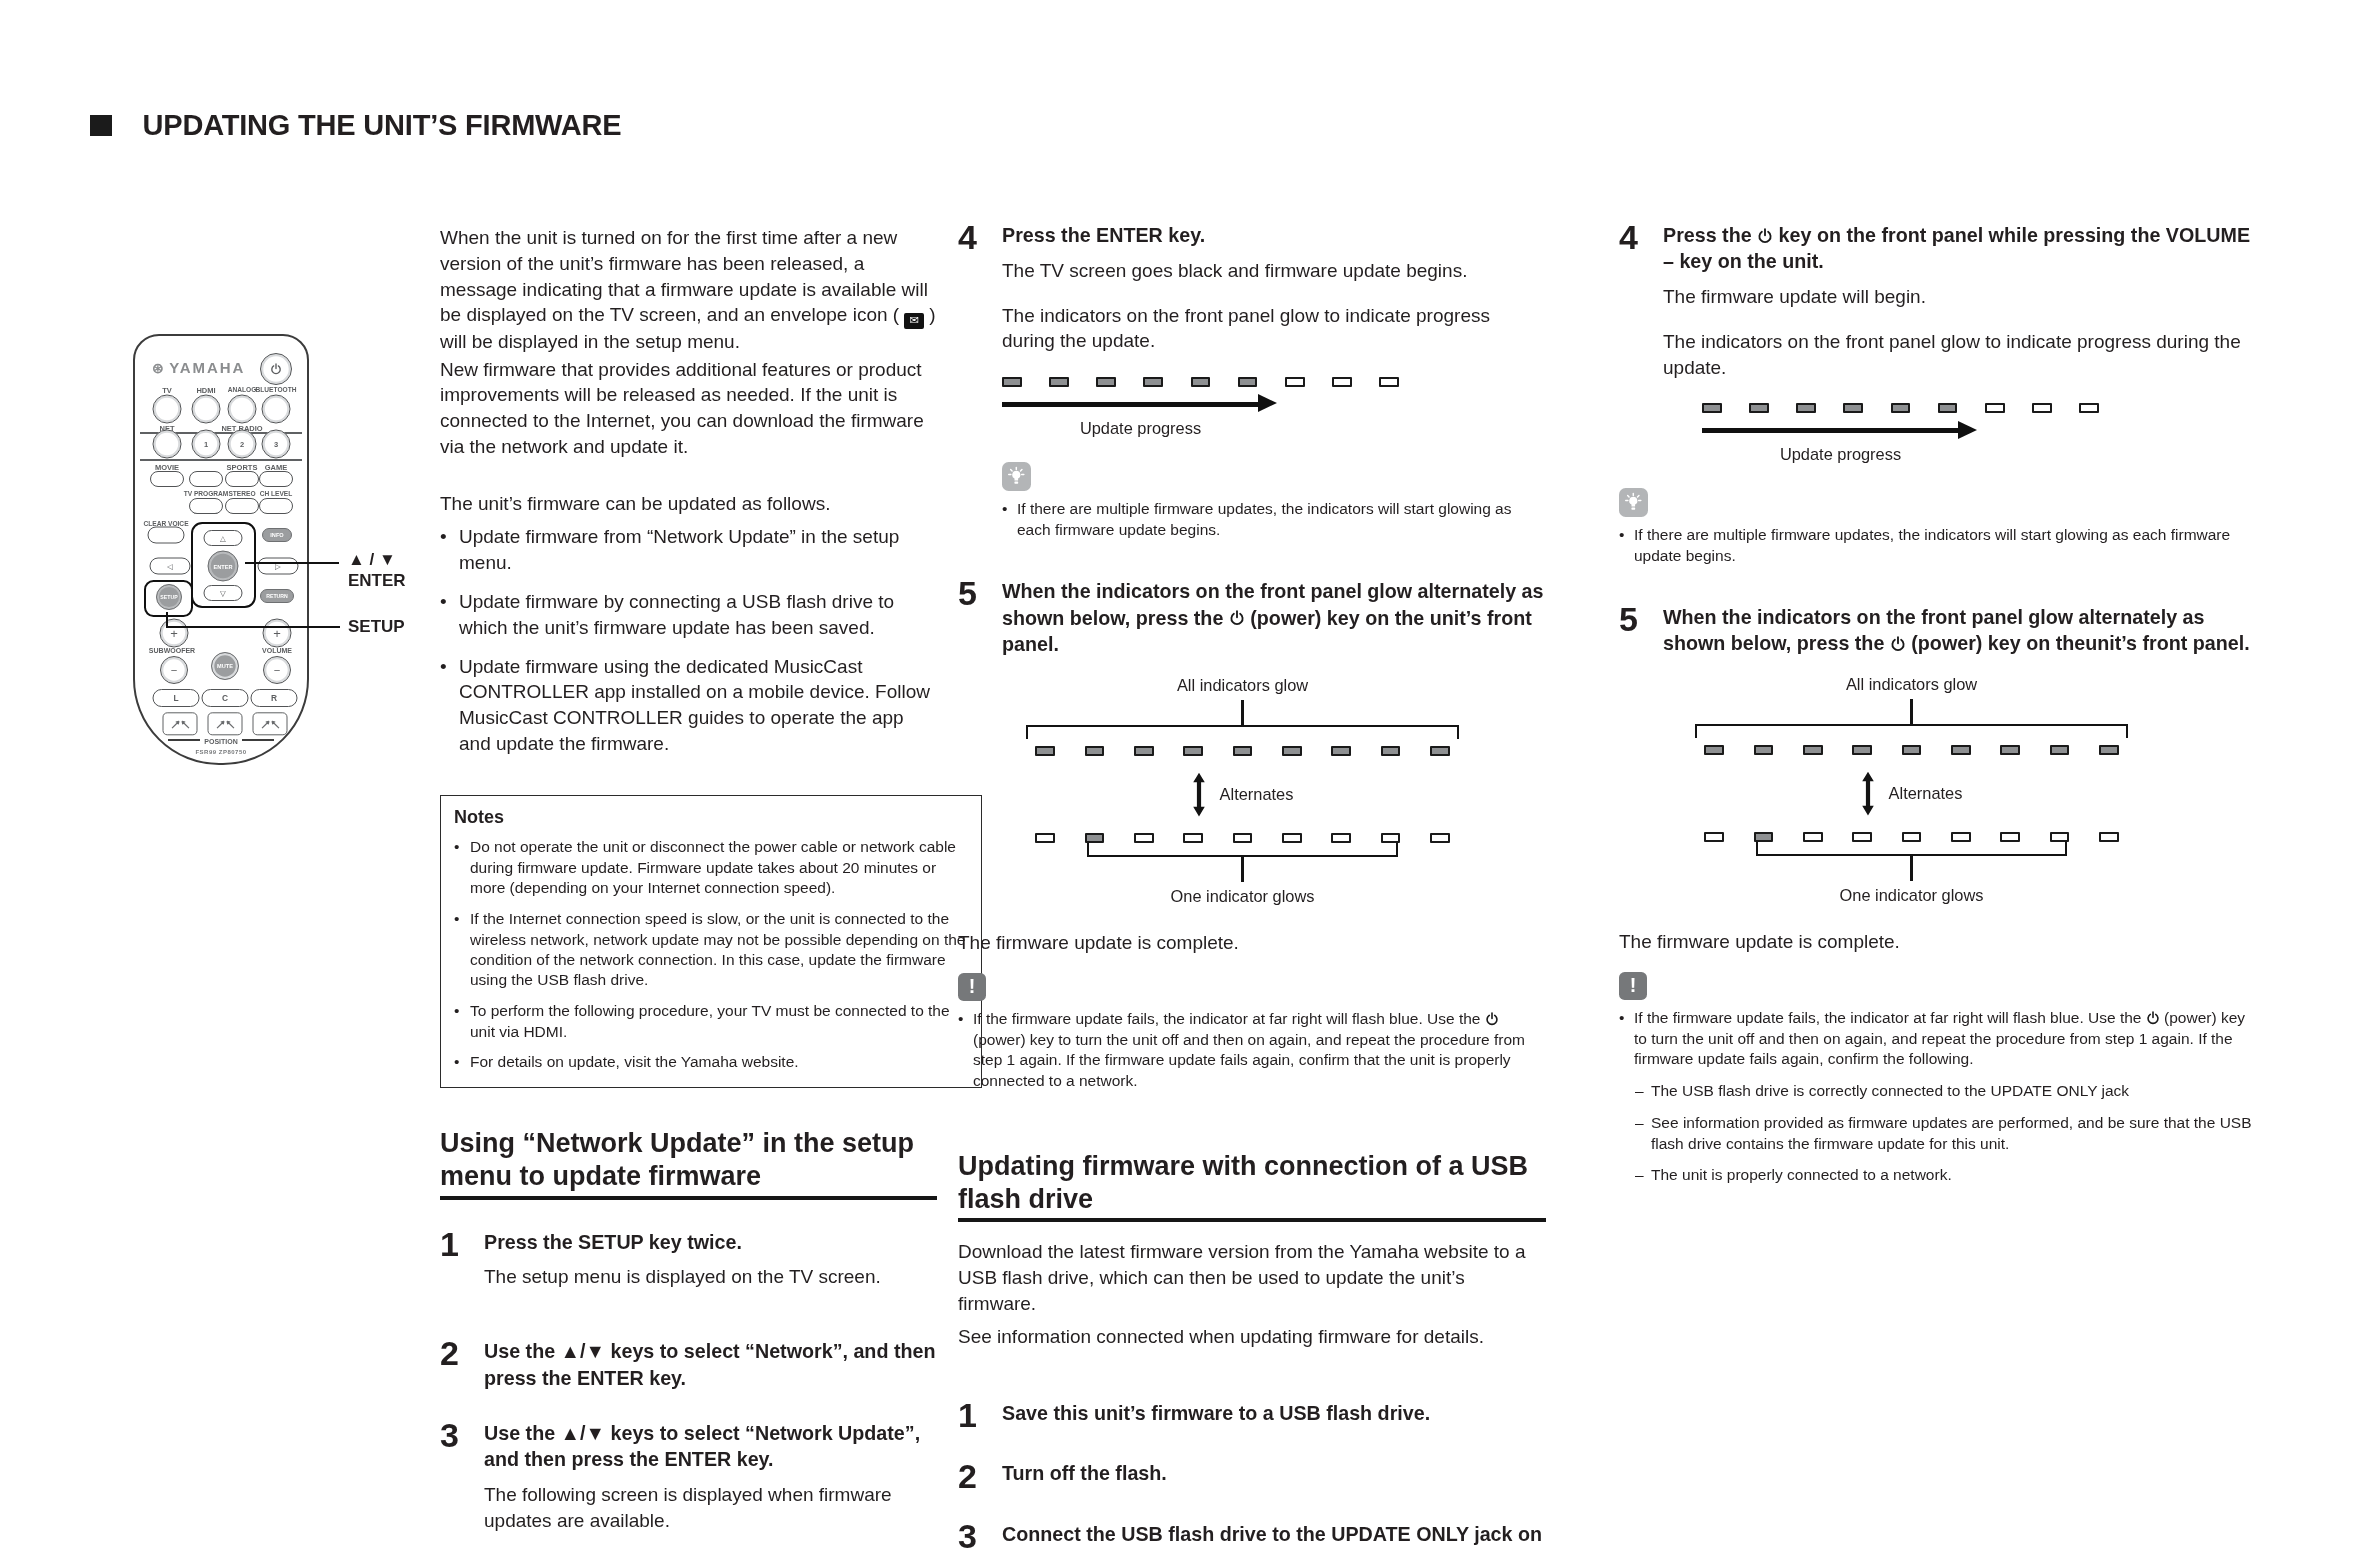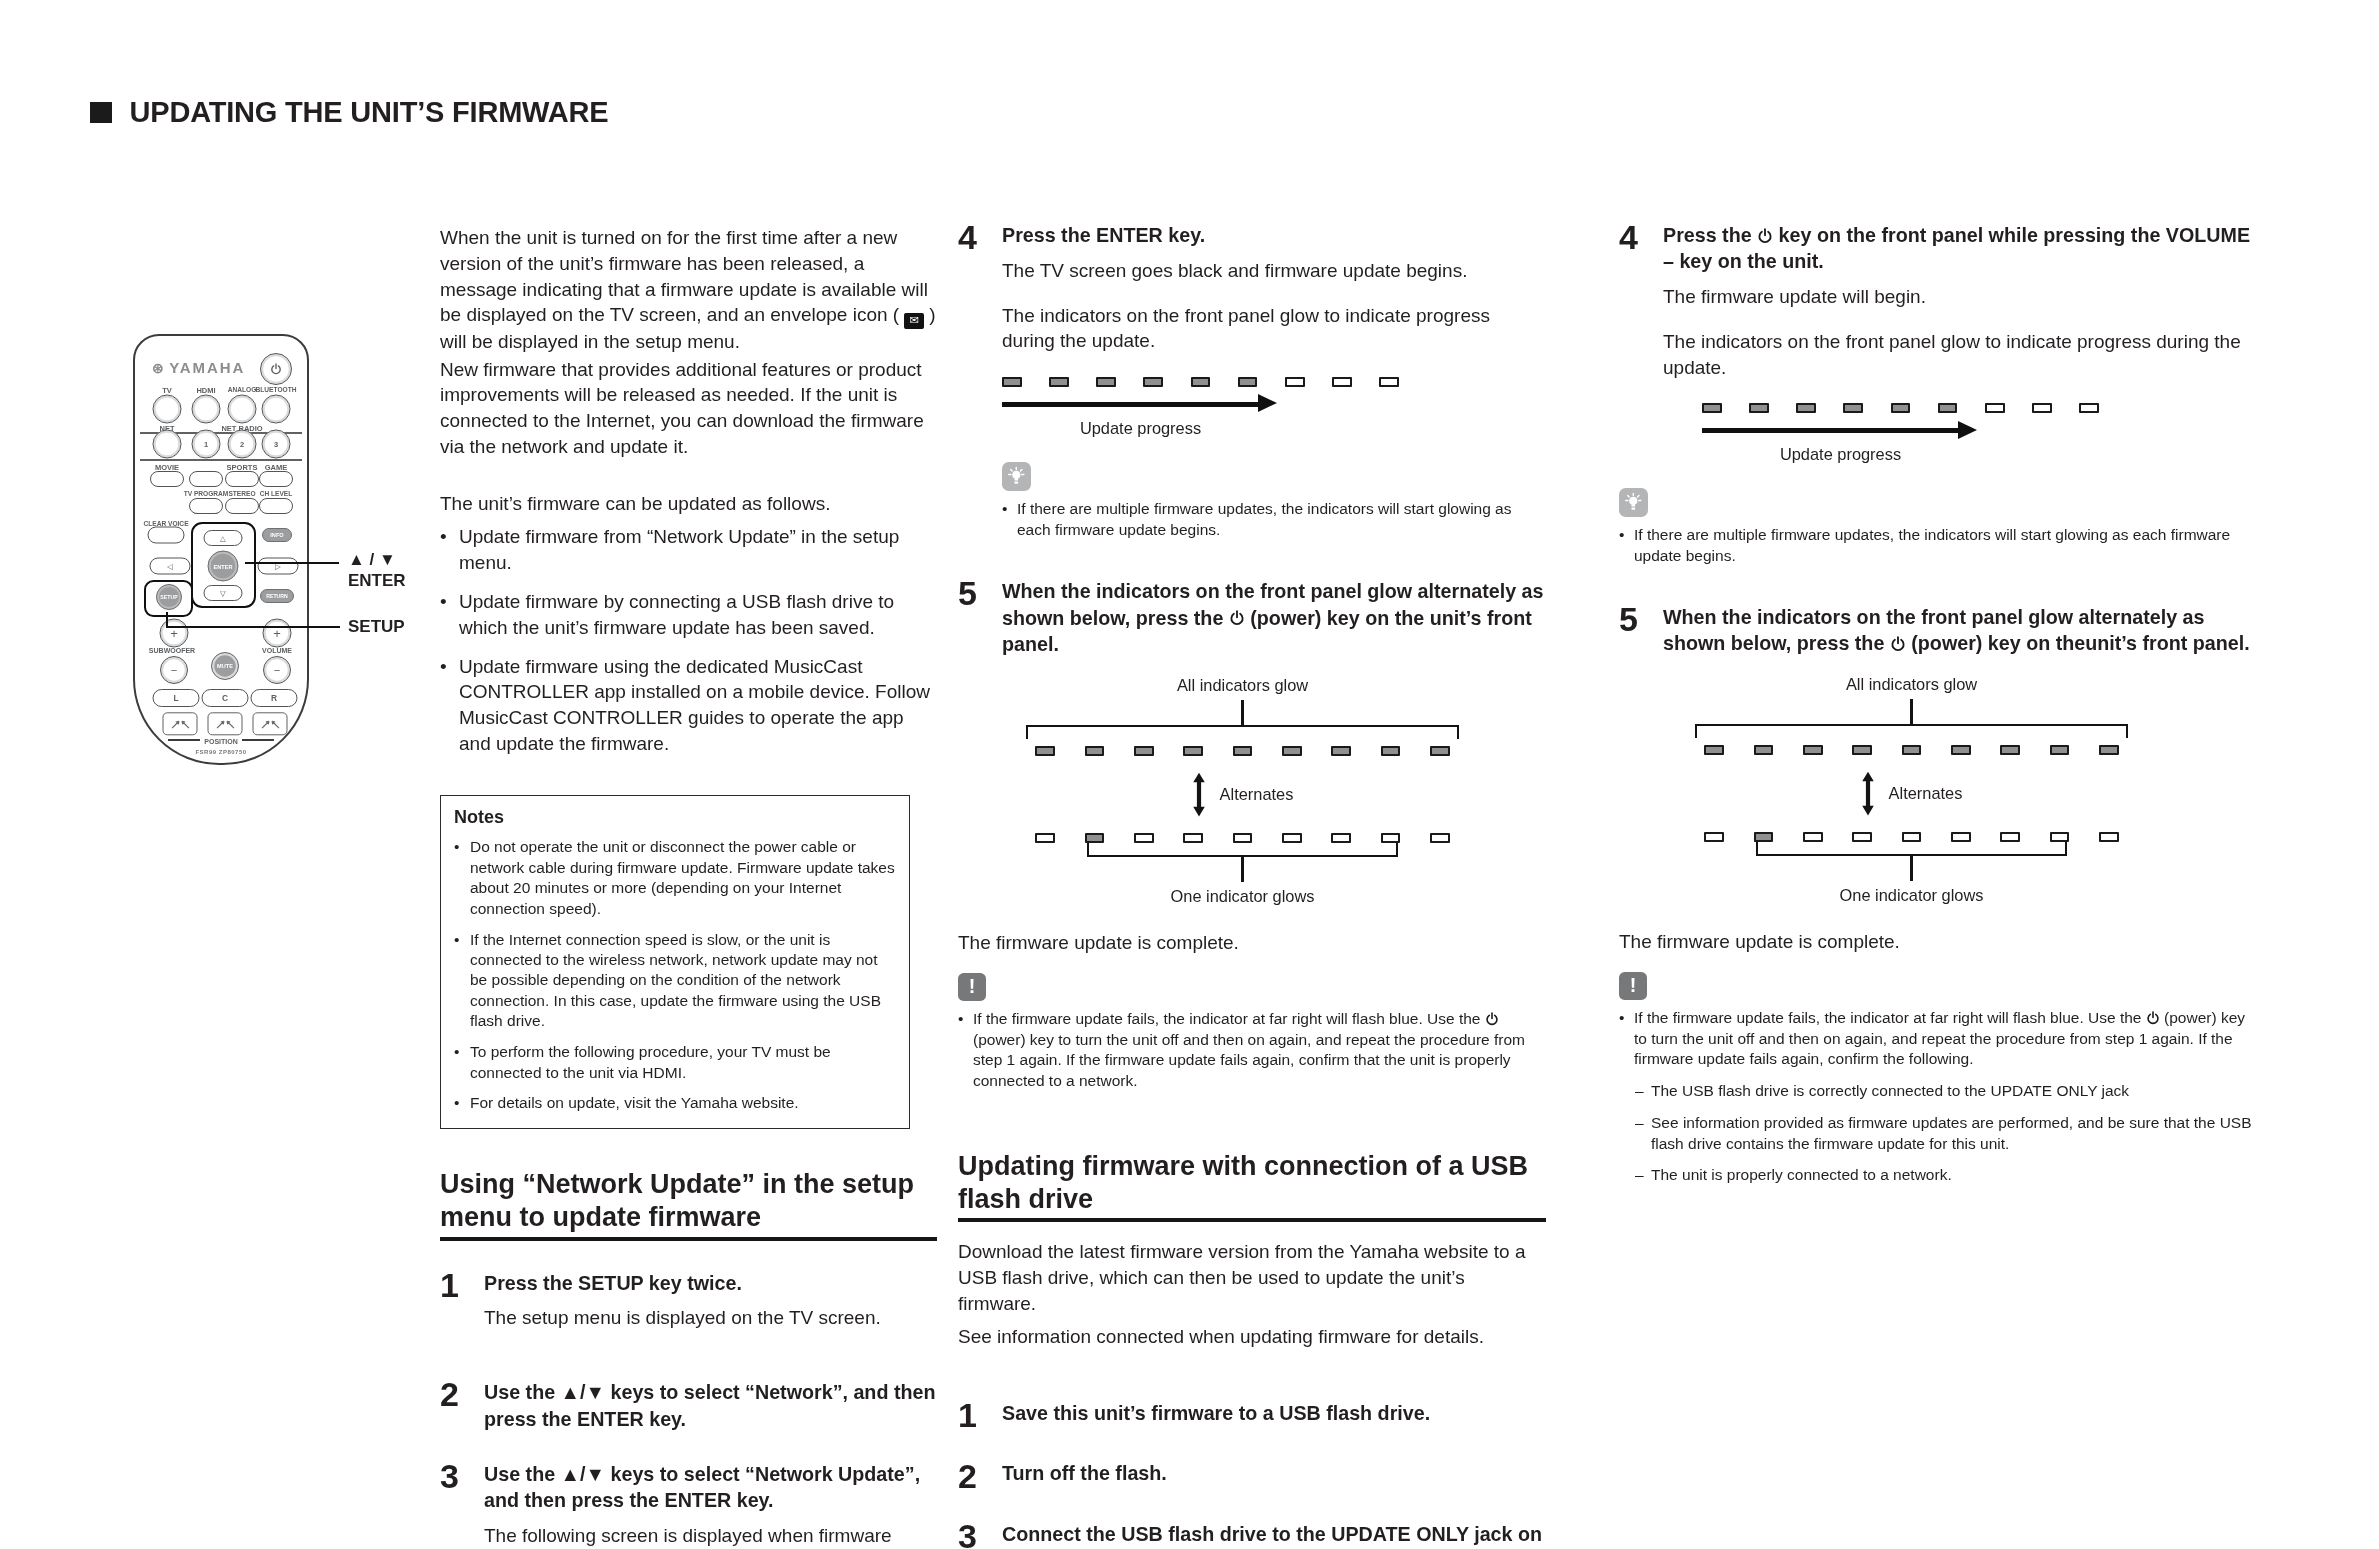--- a/index.html
+++ b/index.html
@@ -2,34 +2,34 @@
 <html style="font-size:15px"><head>
 <meta charset="utf-8">
 <style>
   html,body{margin:0;padding:0;background:#fff;}
   .page{position:relative;width:2380px;height:1550px;background:#fff;overflow:hidden;
         font-family:"Liberation Sans",sans-serif;color:#231f20;}
 
   
   .title-row{position:absolute;left:90px;top:92px;display:flex;align-items:center;gap:14px;}
   .title-sq{width:21.5px;height:21.5px;background:#1b1b1b;flex:none;}
-  .page-title{font-size:29px;font-weight:bold;margin:4px;letter-spacing:-0.2px;}
+  .page-title{font-size:29px;font-weight:bold;margin:17px;letter-spacing:-0.2px;}
 
   
   .p{font-size:19px;line-height:1.36;margin:0 0 1.9px;}
   .gap8{margin-top:7.5px;} .gap18{margin-top:17px;}
   .li{display:flex;font-size:19px;line-height:1.36;margin-bottom:13px;}
   .li .b{width:19px;flex:none;}
   .col{position:absolute;}
   .col1{left:440px;top:208px;width:497px;}
   .col2{left:958px;top:221px;width:588px;}
   .col3{left:1619px;top:221px;width:635px;}
 
   
-  .notes-box{border:1.9px solid #2b2b2b;width:470px;padding:11.2px 13px 3.7px;margin-top:38px;box-sizing:border-box;}
+  .notes-box{border:1.9px solid #2b2b2b;width:542px;padding:11.2px 13px 3.7px;margin-top:38px;box-sizing:border-box;}
   .notes-title{font-size:18px;font-weight:bold;margin:0 0 9.4px;}
   .note-li{display:flex;font-size:15.5px;line-height:1.32;margin-bottom:10.3px;}
   .note-li .b{width:16px;flex:none;}
 
   
   .sec-head{font-size:27px;font-weight:bold;line-height:1.24;margin:39px 0 0;
             padding-bottom:2px;border-bottom:4.7px solid #161616;}
 
   
   .step{display:flex;margin-top:28px;}

